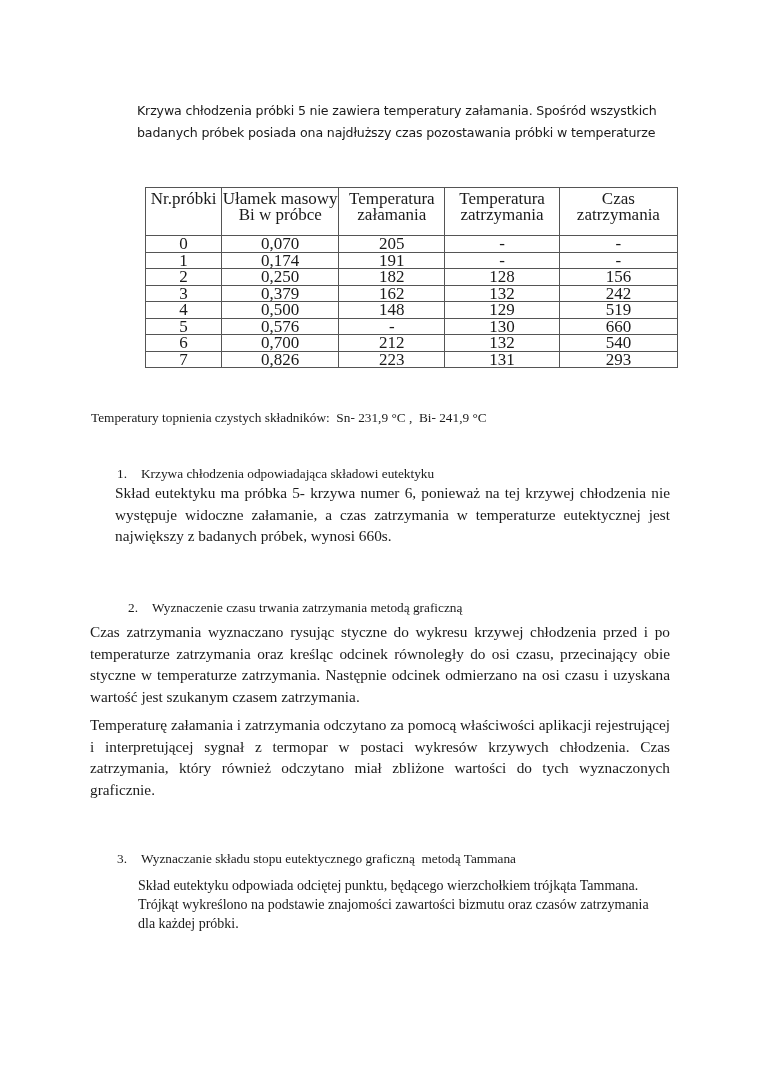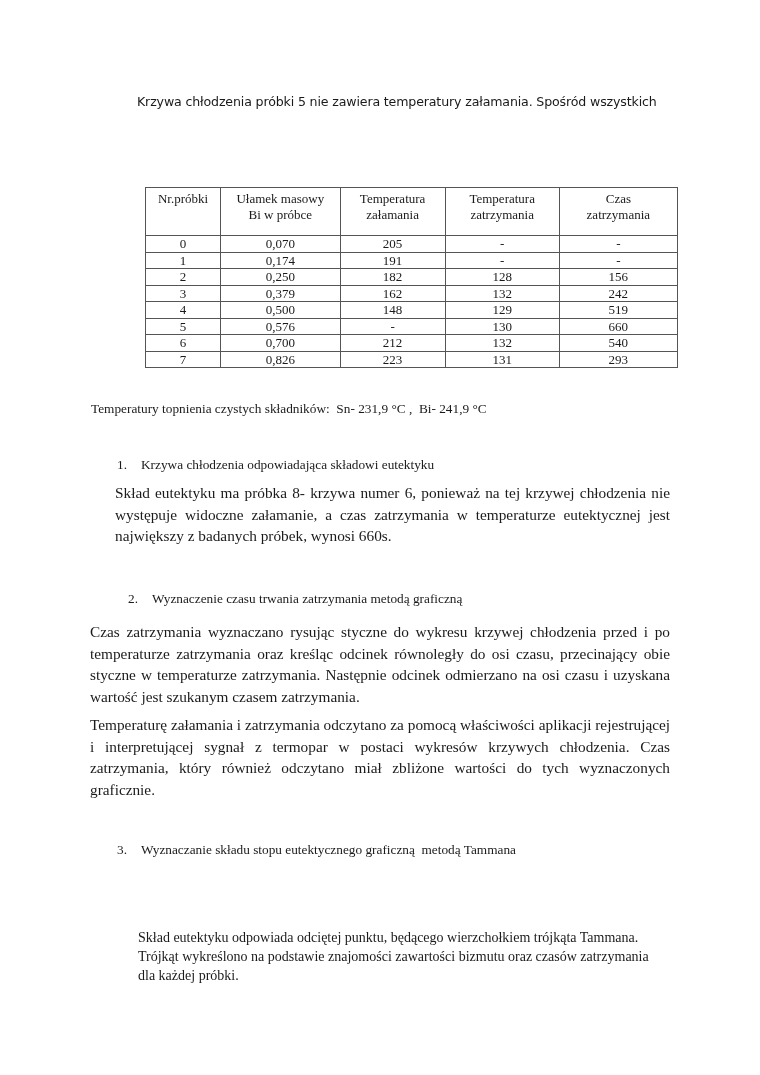--- a/index.html
+++ b/index.html
@@ -1,45 +1,46 @@
 <!DOCTYPE html>
 <html><head>
   <meta charset="utf-8">
   <style>
     html, body { margin: 0; padding: 0; background: #ffffff; }
     body { width: 760px; height: 1075px; position: relative; overflow: hidden; color: #1a1a1a; }
-    .abs { position: absolute; }
+    .abs { position: absolute; margin-top: 9px; }
     .sans { font-family: "DejaVu Sans", "Liberation Sans", sans-serif; font-size: 12.6px; letter-spacing: -0.15px; }
     .serif { font-family: "Liberation Serif", "DejaVu Serif", serif; }
     #intro { left: 137px; top: 91px; width: 540px; line-height: 22px; }
     #intro p { margin: 0; white-space: nowrap; }
     table.data { position: absolute; left: 145px; top: 187px; width: 533px; border-collapse: collapse;
-      font-family: "Liberation Serif", "DejaVu Serif", serif; font-size: 13px; color: #1a1a1a; }
+      font-family: "Liberation Serif", "DejaVu Serif", serif; font-size: 17px; color: #1a1a1a; }
     table.data th, table.data td { border: 1px solid #555; text-align: center; padding: 0; }
     table.data th { font-weight: normal; line-height: 15.5px; height: 44px; vertical-align: top; padding-top: 3px; }
     table.data td { height: 15.5px; line-height: 15px; }
     .c0 { width: 77px; } .c1 { width: 128px; } .c2 { width: 109px; } .c3 { width: 119px; } .c4 { width: 124px; margin-left: 15px; }
     #melting { left: 91px; top: 401px; font-size: 13.3px; white-space: pre; }
     .heading { font-size: 13.3px; white-space: pre; }
     .heading .num { display: inline-block; width: 24px; }
     #h1 { left: 117px; top: 457px; }
     #h2 { left: 128px; top: 591px; }
     #h3 { left: 117px; top: 842px; }
     .para { font-size: 15.3px; line-height: 21.5px; text-align: justify; text-align-last: left; margin: 0; }
     #p1 { left: 115px; top: 482px; width: 555px; }
     #p2 { left: 90px; top: 621px; width: 580px; }
     #p3 { left: 90px; top: 714px; width: 580px; }
-    #p4 { left: 138px; top: 928px; width: 540px; font-size: 14px; line-height: 19px; text-align: left; }
+    #p4 { left: 138px; top: 876px; width: 540px; font-size: 14px; line-height: 19px; text-align: left; }
     #p4 span { display: block; white-space: nowrap; }
   </style>
 </head>
 <body>
 
 <div id="intro" class="abs sans">
   <p>Krzywa chłodzenia próbki 5 nie zawiera temperatury załamania. Spośród wszystkich</p>
+  <p>badanych próbek posiada ona najdłuższy czas pozostawania próbki w temperaturze</p>
 </div>
 
 <table class="data">
   <thead>
     <tr>
       <th class="c0"><span>Nr.próbki</span><br><span></span></th>
       <th class="c1"><span>Ułamek masowy</span><br><span>Bi w próbce</span></th>
       <th class="c2"><span>Temperatura</span><br><span>załamania</span></th>
       <th class="c3"><span>Temperatura</span><br><span>zatrzymania</span></th>
       <th class="c4"><span>Czas</span><br><span>zatrzymania</span></th>
@@ -101,21 +102,21 @@
       <td>223</td>
       <td>131</td>
       <td>293</td>
     </tr>
   </tbody>
 </table>
 
 <div id="melting" class="abs serif">Temperatury topnienia czystych składników:  Sn- 231,9 °C ,  Bi- 241,9 °C</div>
 
 <div id="h1" class="abs serif heading"><span class="num">1.</span><span>Krzywa chłodzenia odpowiadająca składowi eutektyku</span></div>
-<p id="p1" class="abs serif para">Skład eutektyku ma próbka 8- krzywa numer 6, ponieważ na tej krzywej chłodzenia nie występuje widoczne załamanie, a czas zatrzymania w temperaturze eutektycznej jest największy z badanych próbek, wynosi 660s.</p>
+<p id="p1" class="abs serif para">Skład eutektyku ma próbka 5- krzywa numer 6, ponieważ na tej krzywej chłodzenia nie występuje widoczne załamanie, a czas zatrzymania w temperaturze eutektycznej jest największy z badanych próbek, wynosi 660s.</p>
 
 <div id="h2" class="abs serif heading"><span class="num">2.</span><span>Wyznaczenie czasu trwania zatrzymania metodą graficzną</span></div>
 <p id="p2" class="abs serif para">Czas zatrzymania wyznaczano rysując styczne do wykresu krzywej chłodzenia przed i po temperaturze zatrzymania oraz kreśląc odcinek równoległy do osi czasu, przecinający obie styczne w temperaturze zatrzymania. Następnie odcinek odmierzano na osi czasu i uzyskana wartość jest szukanym czasem zatrzymania.</p>
 <p id="p3" class="abs serif para">Temperaturę załamania i zatrzymania odczytano za pomocą właściwości aplikacji rejestrującej i interpretującej sygnał z termopar w postaci wykresów krzywych chłodzenia. Czas zatrzymania, który również odczytano miał zbliżone wartości do tych wyznaczonych graficznie.</p>
 
 <div id="h3" class="abs serif heading"><span class="num">3.</span><span>Wyznaczanie składu stopu eutektycznego graficzną  metodą Tammana</span></div>
 <div id="p4" class="abs serif para">
   <span>Skład eutektyku odpowiada odciętej punktu, będącego wierzchołkiem trójkąta Tammana.</span>
   <span>Trójkąt wykreślono na podstawie znajomości zawartości bizmutu oraz czasów zatrzymania</span>
   <span>dla każdej próbki.</span>

